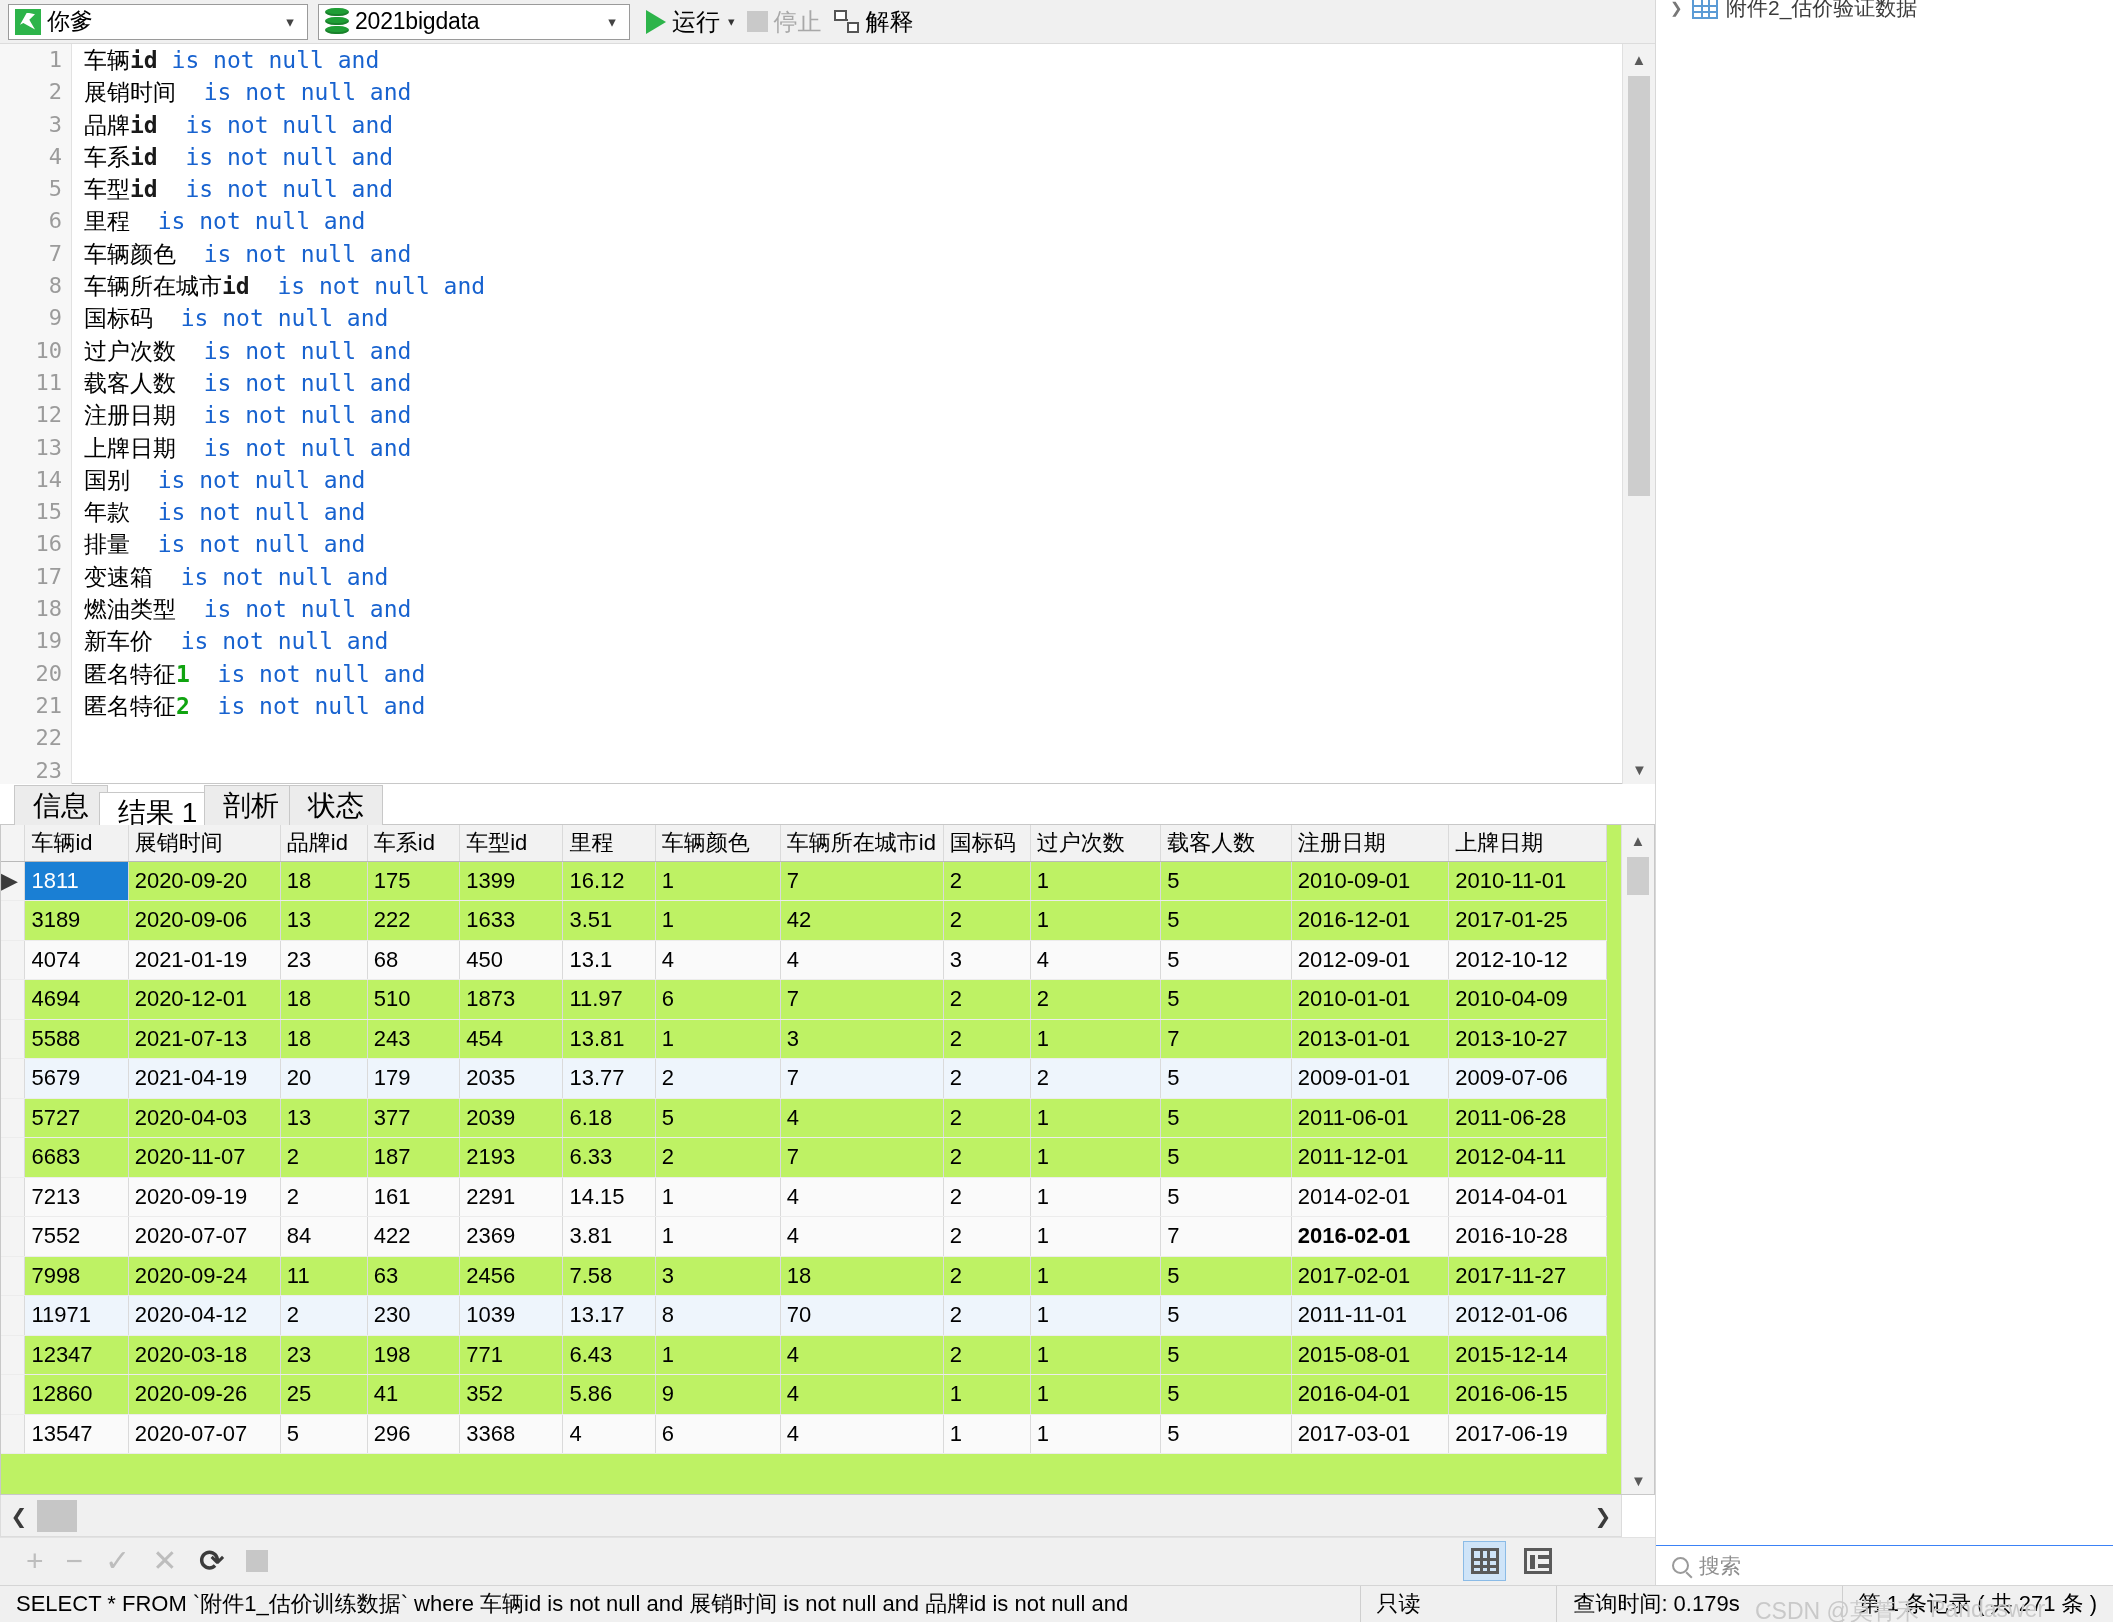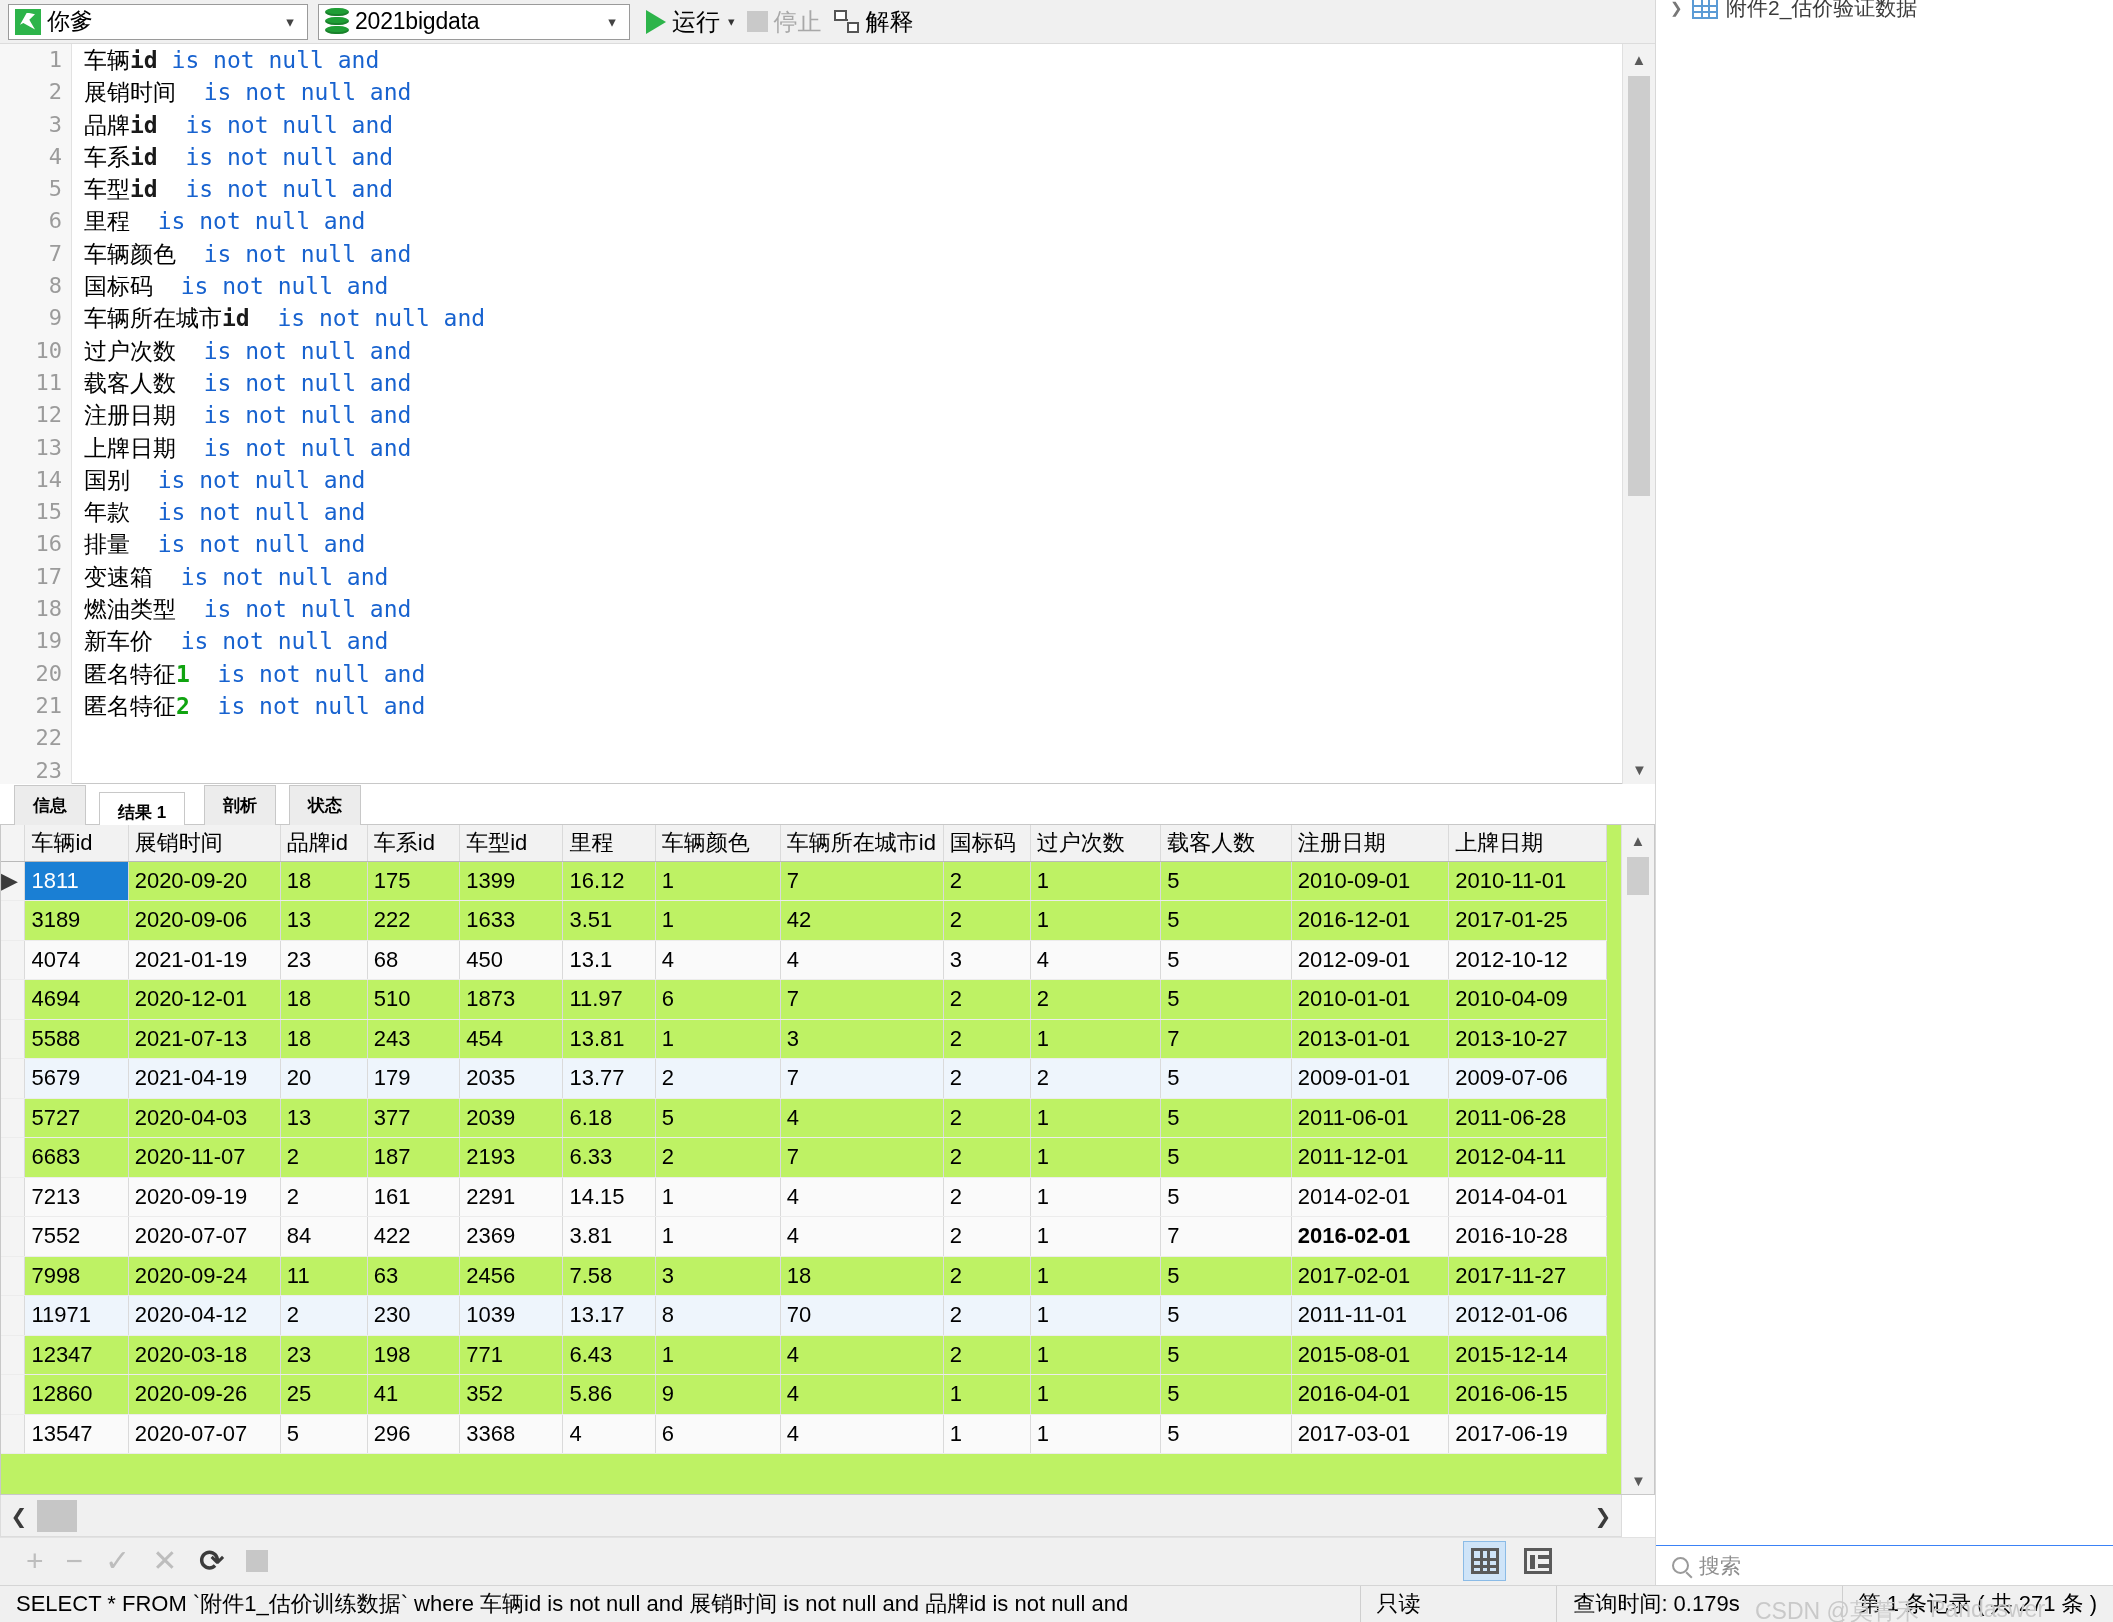--- a/index.html
+++ b/index.html
@@ -73,21 +73,21 @@
   .ident{ color:#1a1a1a; font-weight:bold;}
   .tick{ color:#333;}
   .num{ color:#10a310; font-weight:bold;}
 
   .vscroll{ position:absolute; right:0; top:0; width:33px; height:740px; background:#f2f2f2; border-left:1px solid #e0e0e0;}
   .vscroll .arrow{ height:30px; display:flex;align-items:center;justify-content:center;color:#5a5a5a;font-size:15px;}
   .vscroll .thumb{ position:absolute; left:5px; top:32px; width:22px; height:420px; background:#cdcdcd;}
 
   
   #tabs{ position:absolute; left:0; top:785px; width:1655px; height:40px; background:#fff; border-bottom:1px solid #c8c8c8;}
-  .tab{ position:absolute; top:0; height:40px; line-height:40px; padding:0 18px; font-size:17px; background:#ececec; border:1px solid #c8c8c8; border-bottom:none;font-weight:bold;}
+  .tab{ position:absolute; top:0; height:40px; line-height:40px; padding:0 18px; font-size:28px; background:#ececec; border:1px solid #c8c8c8; border-bottom:none;}
   .tab.active{ background:#fff; border-bottom:1px solid #fff;}
 
   
   #grid-wrap{ position:absolute; left:0; top:825px; width:1655px; height:670px; background:#bef264; border:1px solid #c8c8c8; border-top:none; overflow:hidden;}
   table.grid{ border-collapse:collapse; table-layout:fixed; width:1606px; }
   table.grid th, table.grid td{
     border-right:1px solid #dadada; border-bottom:1px solid #ececec;
     font-size:22px; text-align:left; padding:0 6px; height:39.5px;
     white-space:nowrap; overflow:hidden; font-weight:normal;
   }
@@ -218,22 +218,22 @@
         <div class="ln">23</div>
       </div>
     <div id="code">
         <div class="ln"><span>车辆</span><span class="ident">id</span><span> </span><span class="op">is not null and</span></div>
         <div class="ln"><span>展销时间</span><span>  </span><span class="op">is not null and</span></div>
         <div class="ln"><span>品牌</span><span class="ident">id</span><span>  </span><span class="op">is not null and</span></div>
         <div class="ln"><span>车系</span><span class="ident">id</span><span>  </span><span class="op">is not null and</span></div>
         <div class="ln"><span>车型</span><span class="ident">id</span><span>  </span><span class="op">is not null and</span></div>
         <div class="ln"><span>里程</span><span>  </span><span class="op">is not null and</span></div>
         <div class="ln"><span>车辆颜色</span><span>  </span><span class="op">is not null and</span></div>
+        <div class="ln"><span>车辆所在城市</span><span class="ident">id</span><span>  </span><span class="op">is not null and</span></div>
         <div class="ln"><span>国标码</span><span>  </span><span class="op">is not null and</span></div>
-        <div class="ln"><span>车辆所在城市</span><span class="ident">id</span><span>  </span><span class="op">is not null and</span></div>
         <div class="ln"><span>过户次数</span><span>  </span><span class="op">is not null and</span></div>
         <div class="ln"><span>载客人数</span><span>  </span><span class="op">is not null and</span></div>
         <div class="ln"><span>注册日期</span><span>  </span><span class="op">is not null and</span></div>
         <div class="ln"><span>上牌日期</span><span>  </span><span class="op">is not null and</span></div>
         <div class="ln"><span>国别</span><span>  </span><span class="op">is not null and</span></div>
         <div class="ln"><span>年款</span><span>  </span><span class="op">is not null and</span></div>
         <div class="ln"><span>排量</span><span>  </span><span class="op">is not null and</span></div>
         <div class="ln"><span>变速箱</span><span>  </span><span class="op">is not null and</span></div>
         <div class="ln"><span>燃油类型</span><span>  </span><span class="op">is not null and</span></div>
         <div class="ln"><span>新车价</span><span>  </span><span class="op">is not null and</span></div>

